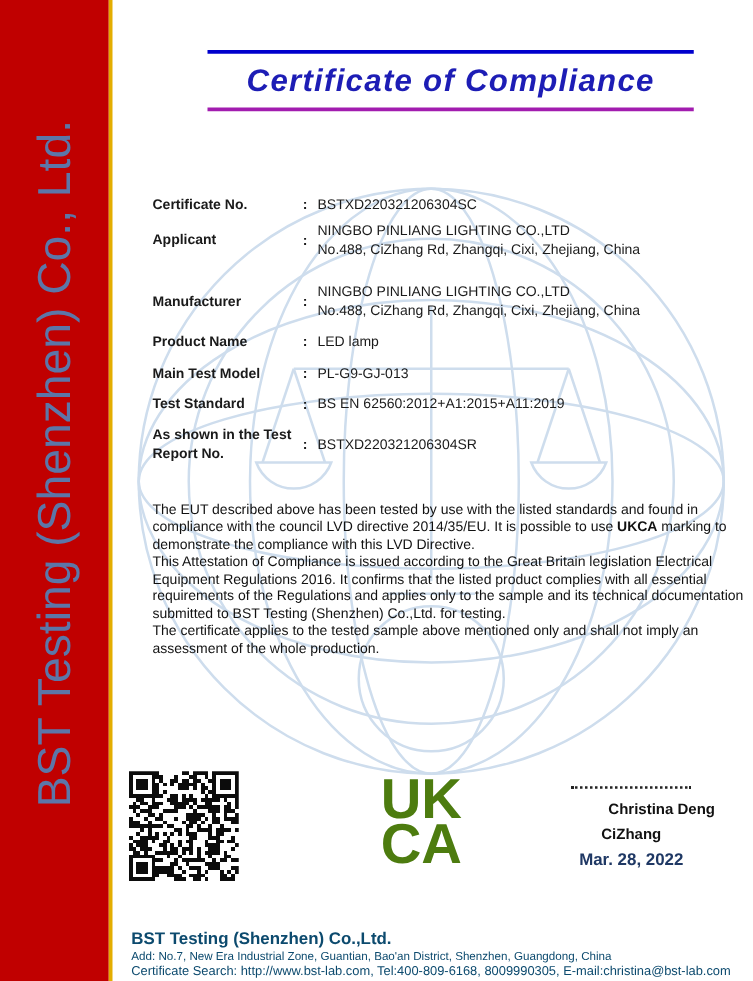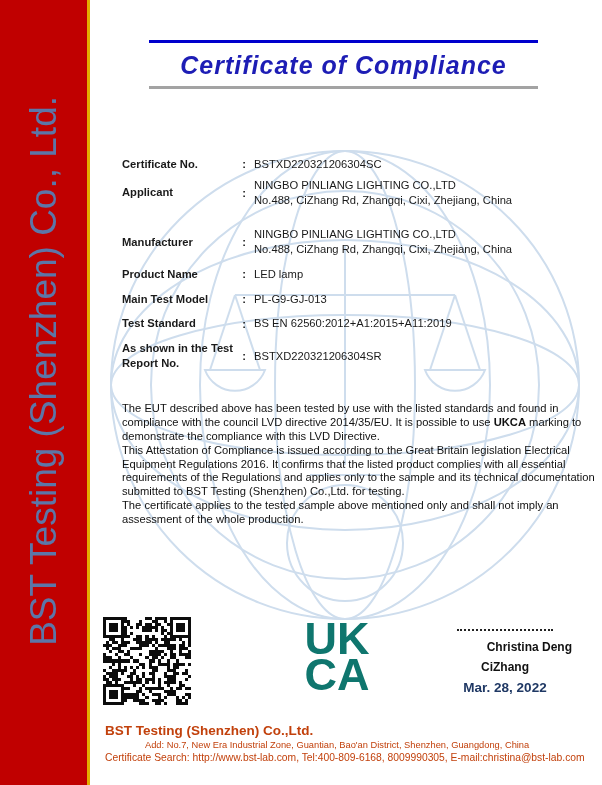--- a/index.html
+++ b/index.html
@@ -11,53 +11,53 @@
   .sidebar{position:absolute;left:0;top:0;width:87px;height:785px;background:#c00000;z-index:3;}
   .gold-line{position:absolute;left:87px;top:0;width:3px;height:785px;background:#e3ad00;z-index:3;}
   .sidebar-text-wrap{position:absolute;left:0;top:88px;width:87px;height:566px;display:flex;align-items:center;justify-content:center;}
   .sidebar-text{
     writing-mode:vertical-rl;transform:rotate(180deg);
     font-size:37px;color:#5c76a8;white-space:nowrap;line-height:1;letter-spacing:0px;
   }
   
   .watermark{position:absolute;left:105px;top:145px;width:480px;height:480px;z-index:0;}
   
-  .title-block{position:absolute;left:149px;top:40px;width:389px;z-index:2;
-    border-top:3px solid #0000cd;border-bottom:3px solid #a3a3a3;}
+  .title-block{position:absolute;left:166px;top:40px;width:389px;z-index:2;
+    border-top:3px solid #0000cd;border-bottom:3px solid #a21caf;}
   .title-text{
     height:43px;line-height:45px;text-align:center;font-style:italic;
     font-size:25px;color:#1d1db5;letter-spacing:1px;font-weight:bold;
   }
   
   .fields{position:absolute;left:122px;top:157px;width:470px;z-index:2;font-size:11.2px;color:#1a1a1a;}
   .frow{display:flex;align-items:center;margin-bottom:10px;}
   .frow.mb-sm{margin-bottom:6px;}
   .frow.mb-lg{margin-bottom:20px;justify-content:center;}
   .flabel{width:112px;font-weight:bold;line-height:1.32;}
   .fcolon{width:20px;font-weight:bold;text-align:center;}
   .fvalue{flex:1;line-height:1.32;}
   
   .bodytext{position:absolute;left:122px;top:402px;width:474px;z-index:2;
     font-size:11.2px;line-height:1.24;color:#111;}
   .bodytext p{margin:0;}
   
   .qr{position:absolute;left:103px;top:617px;width:88px;height:88px;z-index:2;}
   
   .ukca{position:absolute;left:293px;top:621px;width:88px;z-index:2;text-align:center;
-    font-weight:bold;font-size:45px;line-height:0.8;color:#0f766e;letter-spacing:0px;}
+    font-weight:bold;font-size:45px;line-height:0.8;color:#4d7c0f;letter-spacing:0px;}
   
   .signature{position:absolute;left:438px;top:629px;width:134px;z-index:2;text-align:center;color:#111;}
   .sig-line{width:96px;margin:0 auto 9px auto;border-top:2px dotted #222;height:0;}
   .sig-name{font-size:12px;font-weight:bold;margin-bottom:6px;text-align:right;}
   .sig-role{font-size:12px;font-weight:bold;margin-bottom:6px;}
   .sig-date{font-size:13.5px;font-weight:bold;color:#1f3864;text-align:center;}
   
-  .footer{position:absolute;left:105px;top:723px;width:490px;z-index:2;color:#c2410c;}
+  .footer{position:absolute;left:105px;top:743px;width:490px;z-index:2;color:#0c4a6e;}
   .footer-company{font-size:13.5px;font-weight:bold;margin-bottom:2px;}
-  .footer-address{font-size:9.3px;margin-bottom:2px;margin-left:40px;}
+  .footer-address{font-size:9.3px;margin-bottom:2px;}
   .footer-contact{font-size:10.3px;}
 </style>
 </head>
 <body>
 
 <div class="page">
 
   <svg class="watermark" viewBox="0 0 480 480" fill="none" stroke="#cedded" stroke-width="2">
     <circle cx="240" cy="240" r="234"></circle>
     <circle cx="240" cy="240" r="194"></circle>

